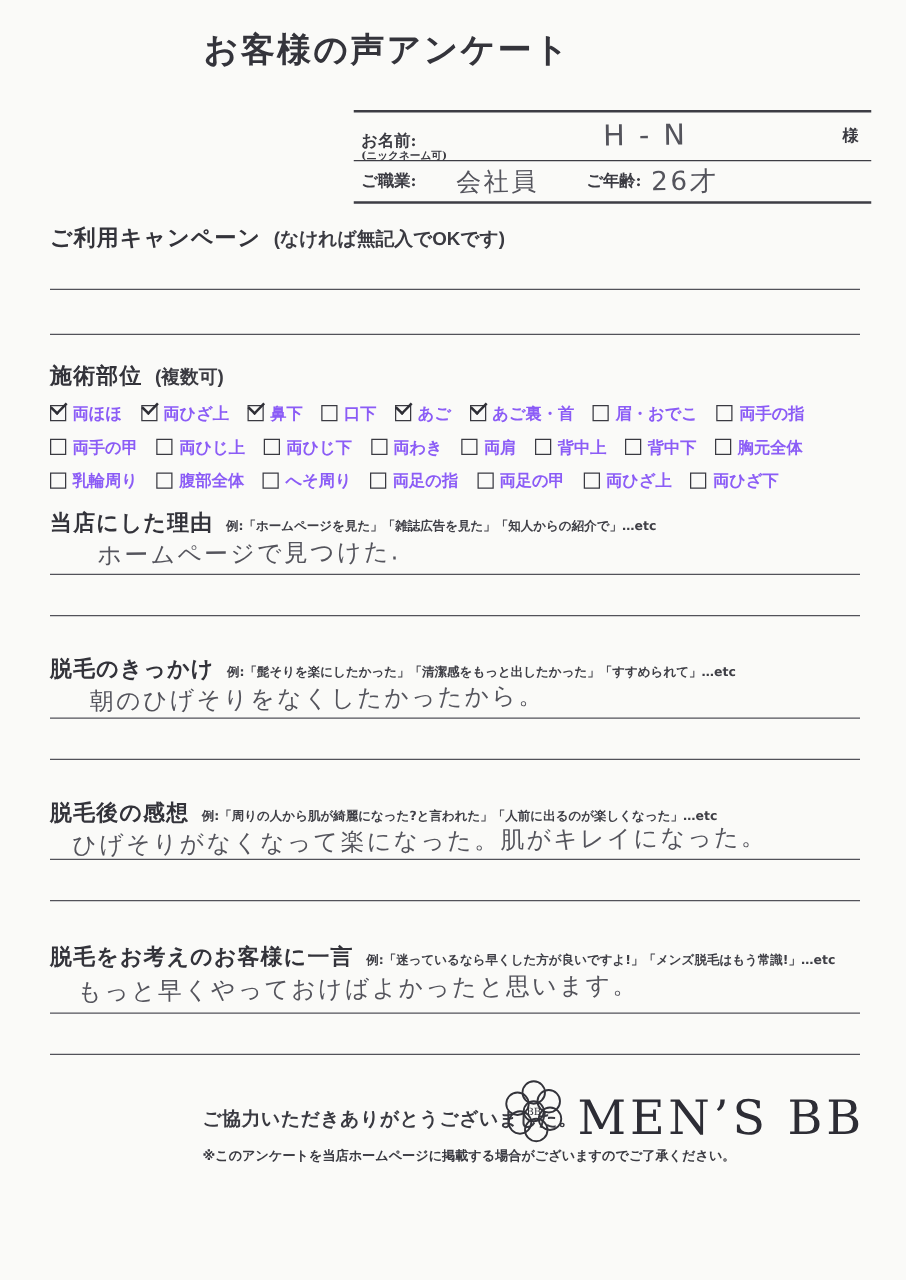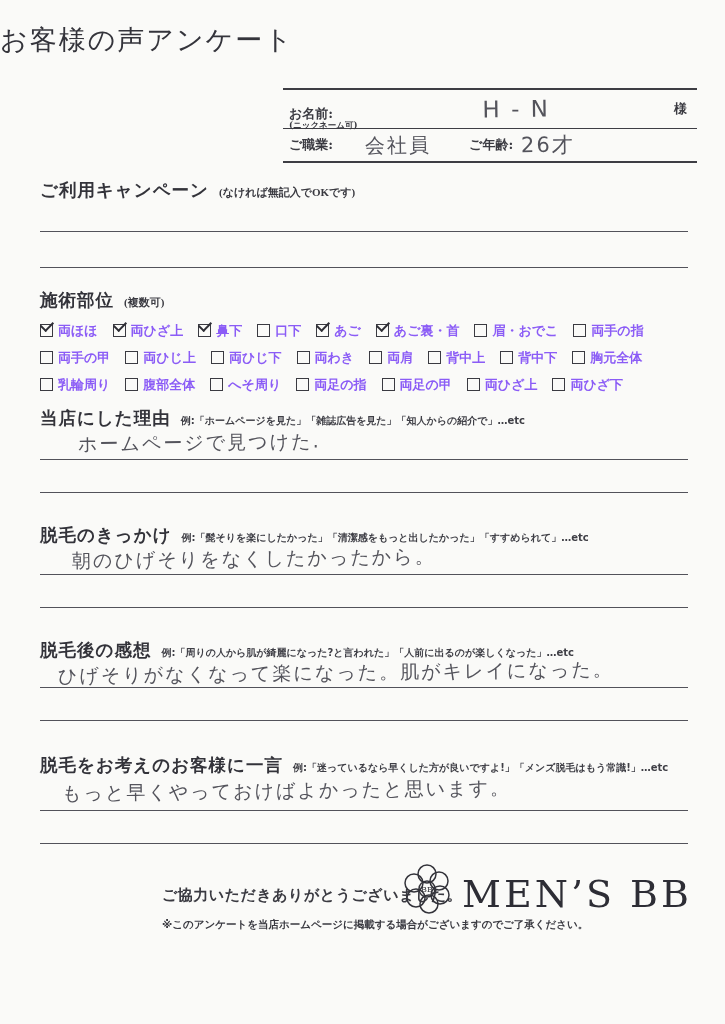--- a/index.html
+++ b/index.html
@@ -3,22 +3,22 @@
 <meta charset="utf-8">
 <style>
   html,body { margin:0; padding:0; background:#e9e9e9; }
   .paper {
     position:relative; width:725px; height:1024px; margin:0 auto;
     background:#fafaf8; color:#3a3a41; overflow:hidden;
     font-family:"DejaVu Serif", serif;
   }
   
   .title {
-    position:absolute; top:22px; left:0; width:620px; text-align:left;
-    font-size:27px; font-weight:normal; letter-spacing:2px; color:#34343b;
+    position:absolute; top:22px; left:0; width:620px; text-align:center;
+    font-size:27px; font-weight:bold; letter-spacing:2px; color:#34343b;
   }
   
   .profile {
     position:absolute; left:283px; top:88px; width:414px;
     border-top:2px solid #3d3d44; border-bottom:2px solid #3d3d44;
   }
   .profile-row1 { display:flex; align-items:center; height:38px; border-bottom:1.5px solid #3d3d44; }
   .profile-row2 { display:flex; align-items:center; height:32px; }
   .p-label { font-size:13px; font-weight:bold; padding-left:6px; white-space:nowrap; }
   .p-label-stack { display:flex; flex-direction:column; justify-content:center; padding-left:6px; line-height:1.1; }
@@ -28,21 +28,21 @@
   .honorific { font-size:13px; font-weight:bold; padding-right:10px; }
   .job-value { width:130px; text-align:center; font-size:20px; }
   .age-value { font-size:21px; padding-left:8px; }
   .hand {
     font-family:"DejaVu Sans", sans-serif; color:#54545c;
     letter-spacing:2px; transform:rotate(-0.7deg);
   }
   
   .sec-head-row { display:flex; align-items:baseline; gap:10px; }
   .sec-heading { font-size:17.5px; font-weight:bold; letter-spacing:1px; color:#33333a; white-space:nowrap; }
-  .sec-note { font-size:11px; font-weight:bold; font-family:Liberation Serif, serif; white-space:nowrap; }
+  .sec-note { font-size:15px; font-weight:bold; font-family:Liberation Sans, sans-serif; white-space:nowrap; }
   .sec-example { font-size:10px; font-weight:bold; font-family:"DejaVu Sans", sans-serif; color:#3f3f46; white-space:nowrap; }
   .qsection, .campaign, .parts { position:absolute; left:40px; width:648px; }
   .rule { position:absolute; left:0; right:0; height:0; border-top:1.3px solid #52525a; }
   .answer { position:absolute; font-size:19px; white-space:nowrap; }
   
   .cb-row { display:flex; gap:15px; align-items:center; height:17px; margin-top:10px; }
   .cb-item { display:inline-flex; align-items:center; gap:5px; }
   .cb { width:11px; height:11px; border:1.6px solid #3a3a41; position:relative; flex:none; }
   .cb.checked::after {
     content:""; position:absolute; left:0px; top:-4px; width:10px; height:6px;

